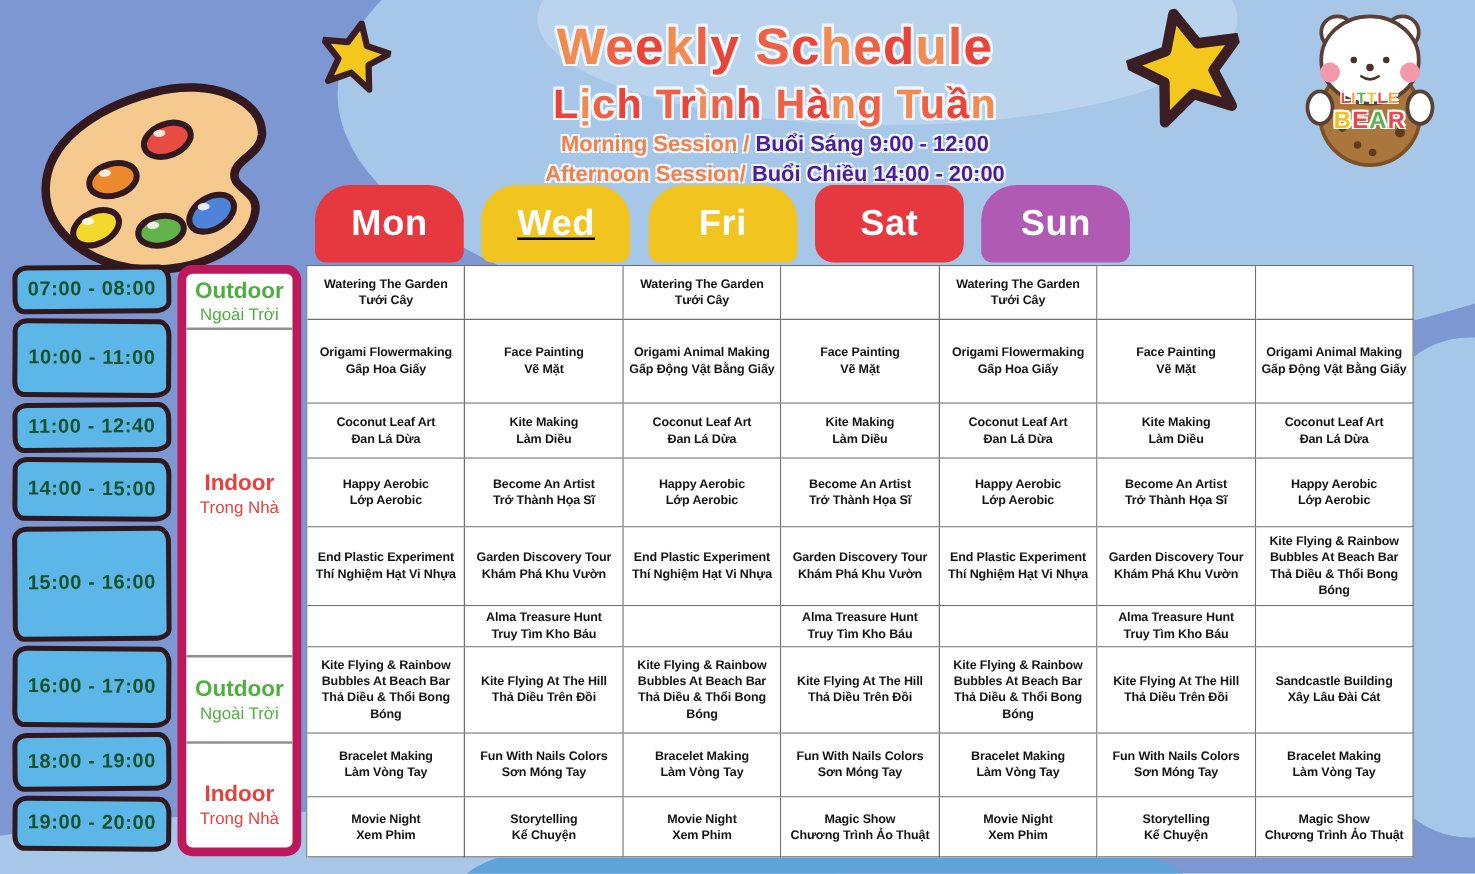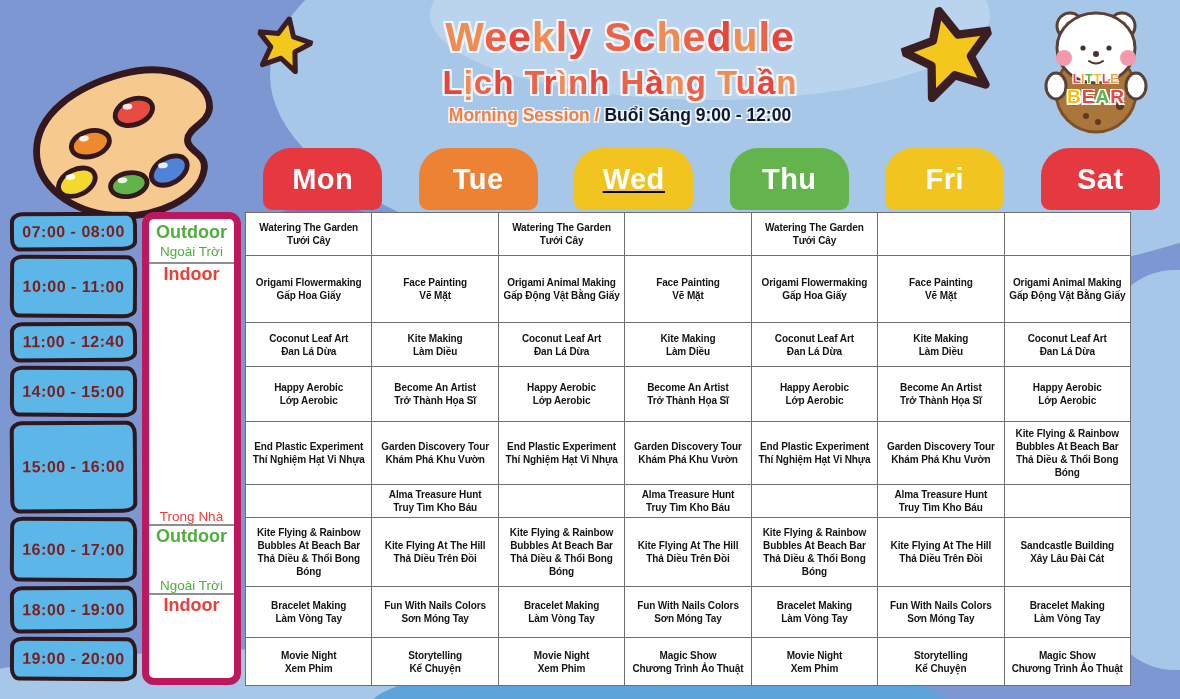--- a/index.html
+++ b/index.html
@@ -16,54 +16,54 @@
   .bg-bot-mid     { bottom:-55px; left:370px; width:580px; height:95px; background:#5ea3da; border-radius:50%; }
 
   
   .titles { position:absolute; z-index:3; left:250px; top:14px; width:740px; text-align:center; }
   .title-en { font-size:41px; font-weight:bold; letter-spacing:1px; }
   .title-vi { font-size:33px; font-weight:bold; letter-spacing:1px; margin-top:3px; }
   .outlined span { text-shadow:-2px -2px 0 #eef5fb, 2px -2px 0 #eef5fb, -2px 2px 0 #eef5fb,
      2px 2px 0 #eef5fb, 0 -2px 0 #eef5fb, 0 2px 0 #eef5fb, -2px 0 0 #eef5fb, 2px 0 0 #eef5fb; }
   .session { font-size:17.5px; font-weight:bold; margin-top:3px;
      text-shadow:-1.5px -1.5px 0 #eef5fb, 1.5px -1.5px 0 #eef5fb, -1.5px 1.5px 0 #eef5fb, 1.5px 1.5px 0 #eef5fb; }
-  .s-or { color:#f08148; } .s-red { color:#0f172a; }
+  .s-or { color:#f08148; } .s-red { color:#4c1d95; }
 
   
   .palette { position:absolute; z-index:2; left:22px; top:62px; width:215px; height:165px; transform:rotate(-6deg); }
   .star { position:absolute; z-index:2; }
   .star-small { left:256px; top:16px; width:56px; height:56px; transform:rotate(12deg); }
   .star-big   { left:903px; top:6px;  width:92px; height:92px; transform:rotate(-14deg); }
   .logo { position:absolute; z-index:3; right:14px; top:4px; width:140px; height:142px; }
   .logo svg { position:absolute; inset:0; }
   .logo-text { position:absolute; left:0; top:66px; width:100%; text-align:center; z-index:2; line-height:1.05; }
   .logo-line1 span { font-size:12px; font-weight:bold; letter-spacing:1px;
      text-shadow:-1px -1px 0 #fff,1px -1px 0 #fff,-1px 1px 0 #fff,1px 1px 0 #fff; }
   .logo-line2 span { font-size:19px; font-weight:bold; letter-spacing:1px;
      text-shadow:-1.5px -1.5px 0 #fff,1.5px -1.5px 0 #fff,-1.5px 1.5px 0 #fff,1.5px 1.5px 0 #fff; }
 
   
   .day-row { position:absolute; z-index:2; left:245px; top:148px; width:933px; height:62px;
-             display:grid; grid-template-columns:repeat(6,1fr); }
+             display:grid; grid-template-columns:repeat(7,1fr); }
   .day-pill { width:119px; height:62px; margin:0 auto; border-radius:28px 28px 9px 9px;
               display:flex; align-items:center; justify-content:center; }
   .day-pill span { color:#fff; font-size:29px; font-weight:bold; letter-spacing:0.5px; }
 
   
   .time-col { position:absolute; z-index:2; left:10px; top:212px; width:127px; }
   .time-box { background:#5cb7e8; border:4px solid #2e181e;
               border-radius:12px 10px 14px 9px / 10px 13px 9px 12px;
               display:flex; align-items:center; justify-content:center; margin-bottom:4px; }
-  .time-box span { color:#7f1d1d; font-size:16px; font-weight:bold; letter-spacing:0.5px; }
+  .time-box span { color:#14532d; font-size:16px; font-weight:bold; letter-spacing:0.5px; }
 
   
   .cat-col { position:absolute; z-index:2; left:142px; top:212px; width:99px; height:473px;
              background:#fff; border:7px solid #be185d; border-radius:12px; overflow:hidden; }
   .cat-box { display:flex; flex-direction:column; align-items:center; justify-content:center; gap:1px; }
-  .cat-box.sep { border-top:2.5px solid #8f8f8f;justify-content:space-between; }
+  .cat-box.sep { border-top:2.5px solid #8f8f8f; }
   .cat-en { font-size:18px; font-weight:bold; }
   .cat-vi { font-size:13.5px; font-weight:normal; }
   .outdoor { color:#4fae3d; } .indoor { color:#e8403a; }
 
   
   .grid { position:absolute; z-index:2; left:245px; top:212px; width:886px;
           display:grid; grid-template-columns:repeat(7,1fr);
           border-left:1px solid #6f6f6f; border-top:1px solid #6f6f6f; background:#fff; }
   .cell { border-right:1px solid #6f6f6f; border-bottom:1px solid #6f6f6f; background:#fff;
           display:flex; flex-direction:column; align-items:center; justify-content:center;
@@ -137,39 +137,37 @@
     </div>
   </div>
 
   <div class="titles">
     <div class="title-en outlined"><span style="color: rgb(242, 139, 82);">W</span><span style="color: rgb(238, 97, 69);">e</span><span style="color: rgb(234, 68, 56);">e</span><span style="color: rgb(242, 139, 82);">k</span><span style="color: rgb(238, 97, 69);">l</span><span style="color: rgb(234, 68, 56);">y</span><span> </span><span style="color: rgb(238, 97, 69);">S</span><span style="color: rgb(234, 68, 56);">c</span><span style="color: rgb(242, 139, 82);">h</span><span style="color: rgb(238, 97, 69);">e</span><span style="color: rgb(234, 68, 56);">d</span><span style="color: rgb(242, 139, 82);">u</span><span style="color: rgb(238, 97, 69);">l</span><span style="color: rgb(234, 68, 56);">e</span></div>
     <div class="title-vi outlined"><span style="color: rgb(234, 68, 56);">L</span><span style="color: rgb(242, 139, 82);">ị</span><span style="color: rgb(238, 97, 69);">c</span><span style="color: rgb(234, 68, 56);">h</span><span> </span><span style="color: rgb(238, 97, 69);">T</span><span style="color: rgb(234, 68, 56);">r</span><span style="color: rgb(242, 139, 82);">ì</span><span style="color: rgb(238, 97, 69);">n</span><span style="color: rgb(234, 68, 56);">h</span><span> </span><span style="color: rgb(238, 97, 69);">H</span><span style="color: rgb(234, 68, 56);">à</span><span style="color: rgb(242, 139, 82);">n</span><span style="color: rgb(238, 97, 69);">g</span><span> </span><span style="color: rgb(242, 139, 82);">T</span><span style="color: rgb(238, 97, 69);">u</span><span style="color: rgb(234, 68, 56);">ầ</span><span style="color: rgb(242, 139, 82);">n</span></div>
     <div class="session">
       <span class="s-or">Morning Session /</span>
       <span class="s-red">Buổi Sáng 9:00 - 12:00</span>
     </div>
+    <div class="session">
+      <span class="s-or">Afternoon Session/</span>
+      <span class="s-red">Buổi Chiều 14:00 - 20:00</span>
+    </div>
   </div>
 
   <div class="day-row">
       <div class="day-pill" style="background: rgb(230, 57, 63);">
         <span>Mon</span>
       </div>
-      <div class="day-pill" style="background: rgb(238, 130, 52);">
-        <span>Tue</span>
-      </div>
       <div class="day-pill" style="background: rgb(241, 196, 31); text-decoration: underline;">
         <span>Wed</span>
       </div>
-      <div class="day-pill" style="background: rgb(99, 180, 76);">
-        <span>Thu</span>
-      </div>
       <div class="day-pill" style="background: rgb(241, 196, 31);">
         <span>Fri</span>
       </div>
-      <div class="day-pill" style="background: rgb(230, 57, 63);">
+      <div class="day-pill" style="background: rgb(230, 57, 63); border-radius: 15px;">
         <span>Sat</span>
       </div>
       <div class="day-pill" style="background: rgb(176, 90, 180);">
         <span>Sun</span>
       </div>
     </div>
   <div class="time-col">
       <div class="time-box" style="height: 39px; transform: rotate(-0.4deg);">
         <span>07:00 - 08:00</span>
       </div>

